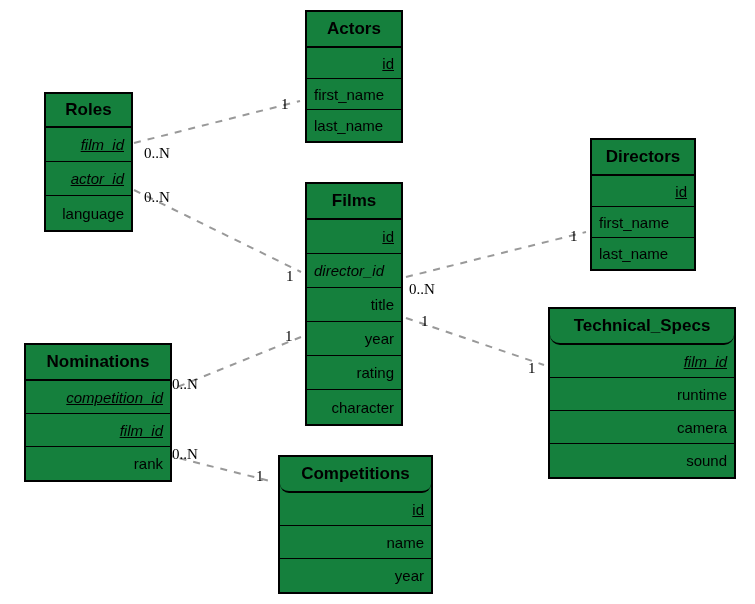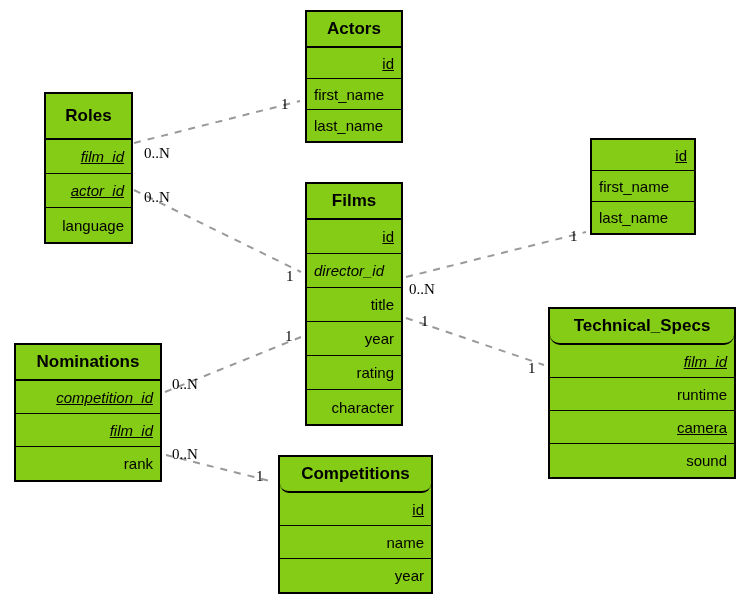--- a/index.html
+++ b/index.html
@@ -9,21 +9,21 @@
     font-family:"Liberation Sans", sans-serif;
     overflow:hidden;
   }
   #canvas{position:relative;width:755px;height:604px;}
 
   svg#connectors{position:absolute;left:0;top:0;width:755px;height:604px;pointer-events:none;}
 
   .entity{
     position:absolute;
     border:2px solid #000;
-    background:#84cc16;
+    background:#15803d;
     box-sizing:border-box;
     z-index:2;
   }
   .entity .hdr{
     font-weight:bold;
     font-size:17px;
     text-align:center;
     color:#000;
     border-bottom:2px solid #000;
     box-sizing:border-box;
@@ -73,32 +73,33 @@
         <span class="t">id</span>
       </div>
       <div class="attr center" style="height: 31px;">
         <span class="t">first_name</span>
       </div>
       <div class="attr center" style="height: 31px;">
         <span class="t">last_name</span>
       </div>
     </div>
     <div class="entity" style="left: 44px; top: 92px; width: 89px;">
-      <div class="hdr" style="height: 46px;">Roles</div>
+      <div class="hdr" style="height: 34px;">Roles</div>
       <div class="attr right key ital" style="height: 34px;">
         <span class="t">film_id</span>
       </div>
       <div class="attr right key ital" style="height: 34px;">
         <span class="t">actor_id</span>
       </div>
       <div class="attr right" style="height: 34px;">
         <span class="t">language</span>
       </div>
     </div>
     <div class="entity" style="left: 590px; top: 138px; width: 106px;">
+      <div class="hdr" style="height: 36px;">Directors</div>
       <div class="attr right key" style="height: 31px;">
         <span class="t">id</span>
       </div>
       <div class="attr center" style="height: 31px;">
         <span class="t">first_name</span>
       </div>
       <div class="attr center" style="height: 31px;">
         <span class="t">last_name</span>
       </div>
     </div>
@@ -124,28 +125,28 @@
       </div>
     </div>
     <div class="entity" style="left: 548px; top: 307px; width: 188px;">
       <div class="hdr" style="height: 36px; border-radius: 10px;">Technical_Specs</div>
       <div class="attr right key ital" style="height: 33px;">
         <span class="t">film_id</span>
       </div>
       <div class="attr right" style="height: 33px;">
         <span class="t">runtime</span>
       </div>
-      <div class="attr right" style="height: 33px; text-decoration: underline;">
+      <div class="attr right" style="height: 33px;">
         <span class="t">camera</span>
       </div>
       <div class="attr right" style="height: 33px;">
         <span class="t">sound</span>
       </div>
     </div>
-    <div class="entity" style="left: 14px; top: 343px; width: 148px;">
+    <div class="entity" style="left: 24px; top: 343px; width: 148px;">
       <div class="hdr" style="height: 36px;">Nominations</div>
       <div class="attr right key ital" style="height: 33px;">
         <span class="t">competition_id</span>
       </div>
       <div class="attr right key ital" style="height: 33px;">
         <span class="t">film_id</span>
       </div>
       <div class="attr right" style="height: 33px;">
         <span class="t">rank</span>
       </div>

